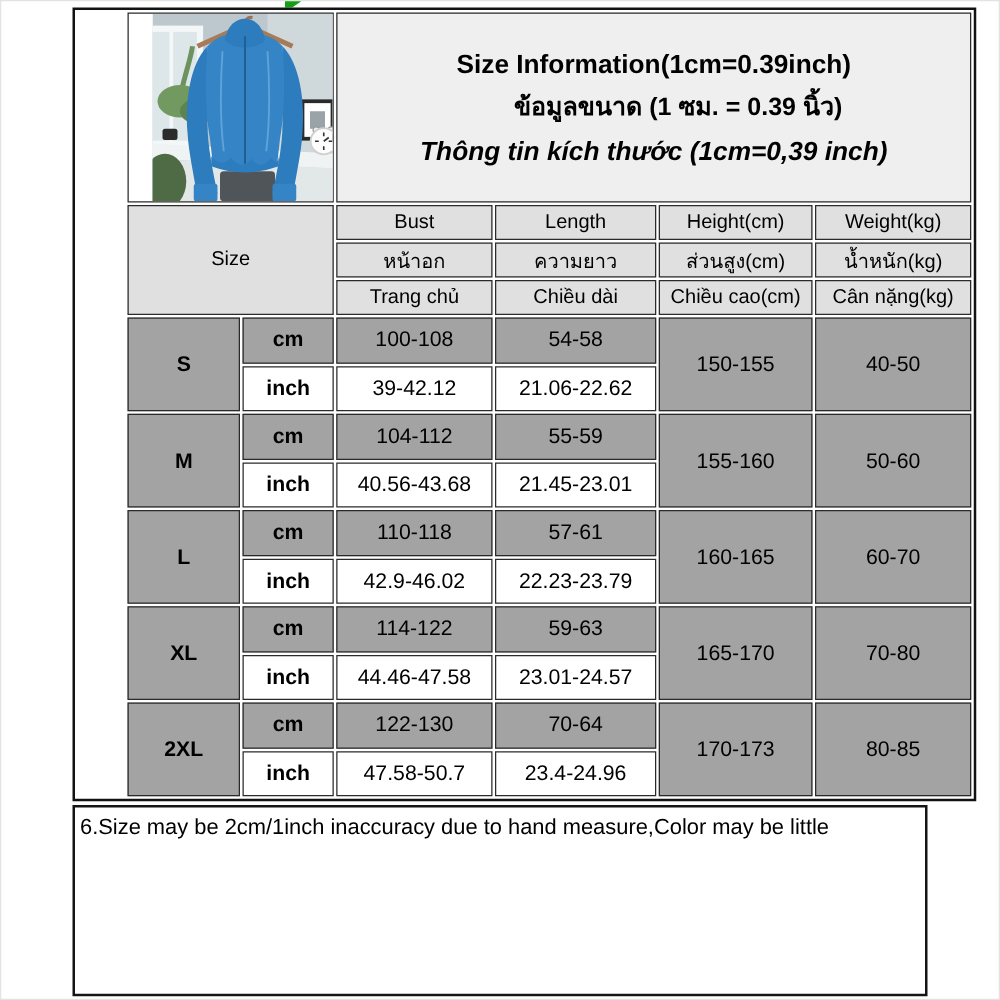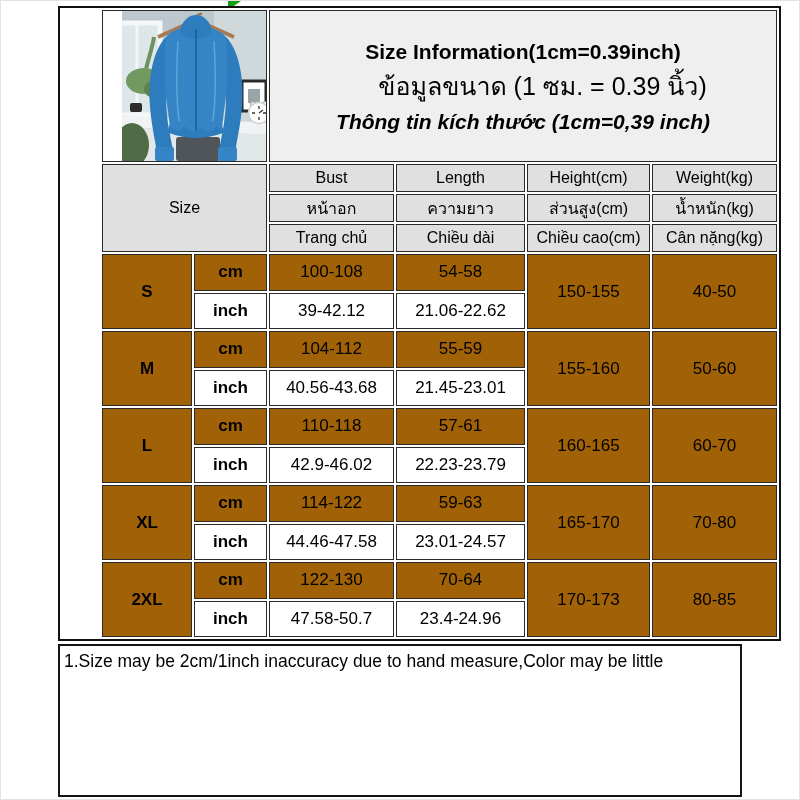--- a/index.html
+++ b/index.html
@@ -6,29 +6,29 @@
   body{width:800px;height:800px;background:#fff;font-family:"Liberation Sans",sans-serif;color:#000;position:relative;overflow:hidden;}
   .page{position:absolute;inset:0;border:1px solid #e3e3e3;box-sizing:border-box;}
 
   
   table.size-table{position:absolute;left:57px;top:5px;width:684px;border-collapse:separate;border-spacing:2px;background:#fff;border:2px solid #121212;table-layout:fixed;padding-left:40px;}
   table.size-table td{border:1px solid #2a2a2a;text-align:center;vertical-align:middle;padding:0;overflow:hidden;}
 
   td.photo-cell{background:#fff;height:150px;}
   td.title-cell{background:#efefef;}
   .title-line1{font-size:21px;font-weight:bold;line-height:35px;}
-  .title-line2{font-size:25px;font-weight:normal;line-height:35px;margin-left:39px;}
+  .title-line2{font-size:20px;font-weight:bold;line-height:35px;margin-left:39px;}
   .title-line3{font-size:21px;font-weight:bold;line-height:35px;font-style:italic;}
 
   tr.hdr-row td{height:26px;background:#e0e0e0;font-weight:normal;font-size:16px;}
   td.size-corner{background:#e0e0e0;font-size:31px;font-weight:bold;}
   td.size-label{background:#e0e0e0;font-size:19px;font-weight:bold;}
   tr.dr td{height:34.5px;font-size:17px;}
   td.unit{font-weight:bold;}
-  tr.row-cm td{background:#a16207;margin-top:24px;}
+  tr.row-cm td{background:#a3a3a3;margin-top:24px;}
   tr.row-inch td{background:#ffffff;}
   td.span-cell{background:#efefef;}
 
   
   .photo-wrap{width:148px;height:150px;margin:0 0 0 19px;position:relative;}
   .photo-wrap svg{display:block;}
 
   
   .corner-fold{position:absolute;left:227px;top:0;width:0;height:0;border-top:9px solid #14a014;border-right:13px solid transparent;}
 
@@ -183,16 +183,16 @@
     </tr>
     <tr class="dr row-inch">
       <td class="unit">inch</td>
       <td>47.58-50.7</td>
       <td>23.4-24.96</td>
     </tr>
   </tbody>
     </table>
 
   <div class="attention-box">
-    <div>1.Size may be 2cm/1inch inaccuracy due to hand measure,Color may be little</div>
+    <div>6.Size may be 2cm/1inch inaccuracy due to hand measure,Color may be little</div>
   </div>
 
 </div>
 
 </body></html>

